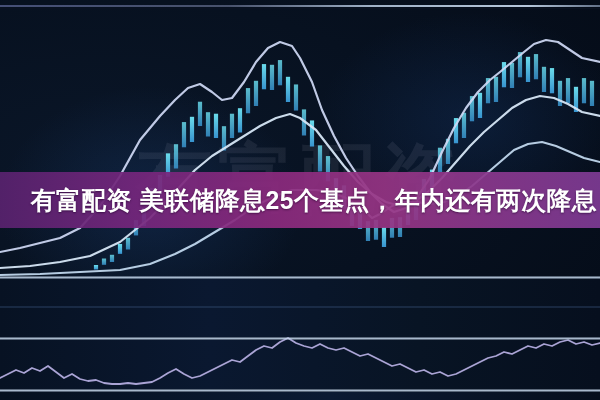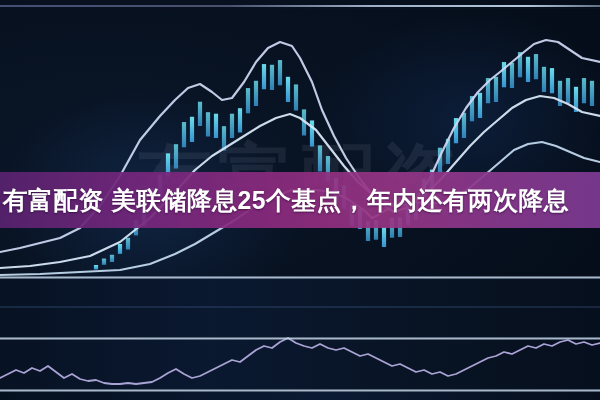--- a/index.html
+++ b/index.html
@@ -118,21 +118,21 @@
     height: 56px;
     background: linear-gradient(to right,
       rgba(88,34,110,0.93) 0%,
       rgba(116,38,124,0.93) 22%,
       rgba(140,42,126,0.92) 46%,
       rgba(150,52,132,0.92) 64%,
       rgba(137,55,140,0.93) 82%,
       rgba(124,58,146,0.94) 100%);
     display: flex;
     align-items: center;
-    justify-content: flex-start;
+    justify-content: flex-end;
   }
   .banner-title {
     color: #ffffff;
     font-size: 25px;
     font-weight: bold;
     letter-spacing: 0.5px;
     white-space: nowrap;
     text-shadow: 0 1px 2px rgba(30,0,40,0.55);
     transform: scaleX(0.99);
   }

